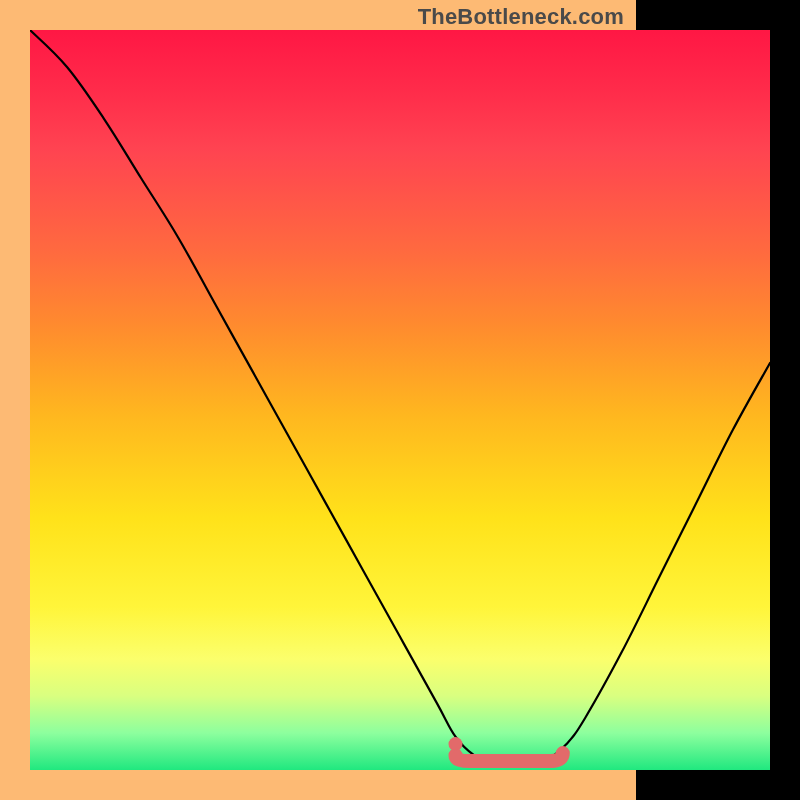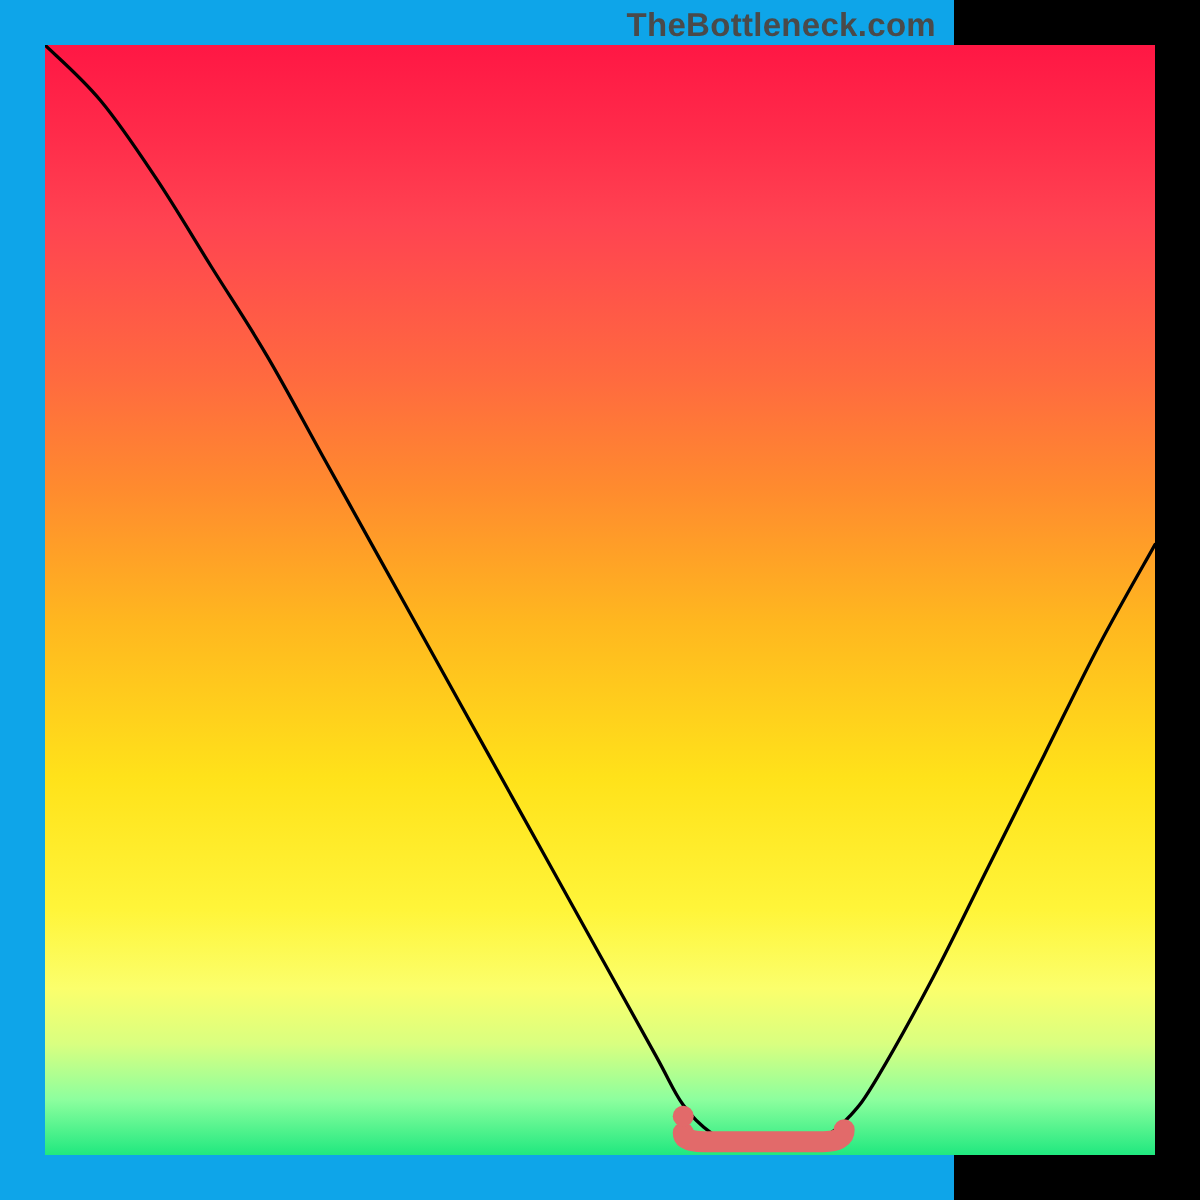--- a/index.html
+++ b/index.html
@@ -8,21 +8,21 @@
     width: 800px;
     height: 800px;
     background: #000;
     font-family: Arial, Helvetica, sans-serif;
     overflow: hidden;
   }
   .frame {
     position: relative;
     width: 636px;
     height: 800px;
-    background: #0ea5e9;
+    background: #fdba74;
   }
   .watermark {
     position: absolute;
     top: 4px;
     right: 12px;
     color: #4a4a4a;
     font-size: 22px;
     font-weight: bold;
     letter-spacing: 0.2px;
     z-index: 5;

